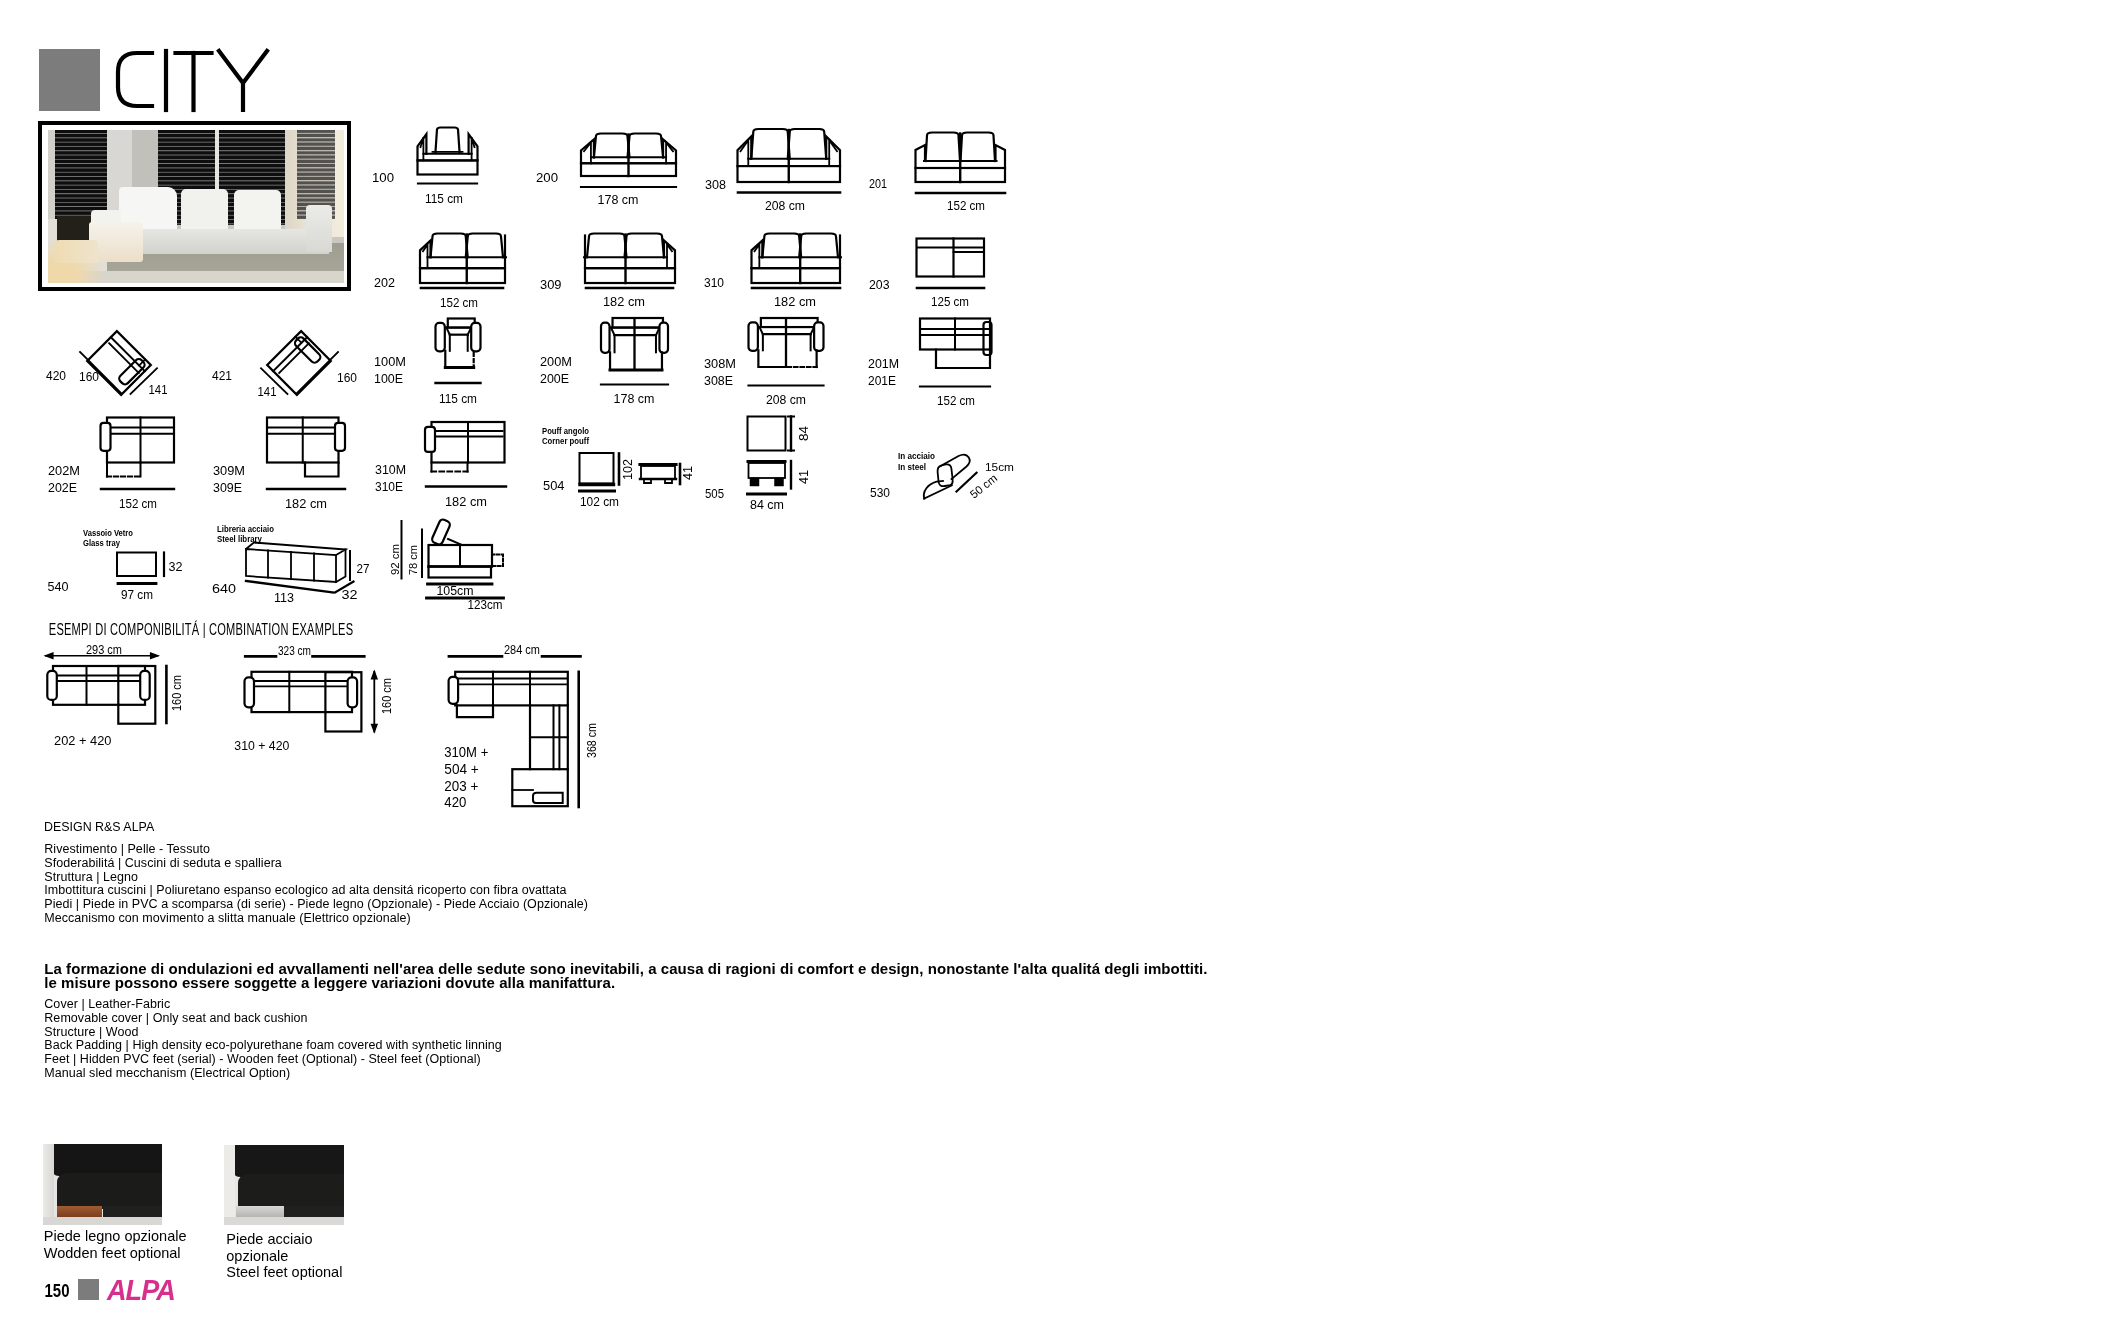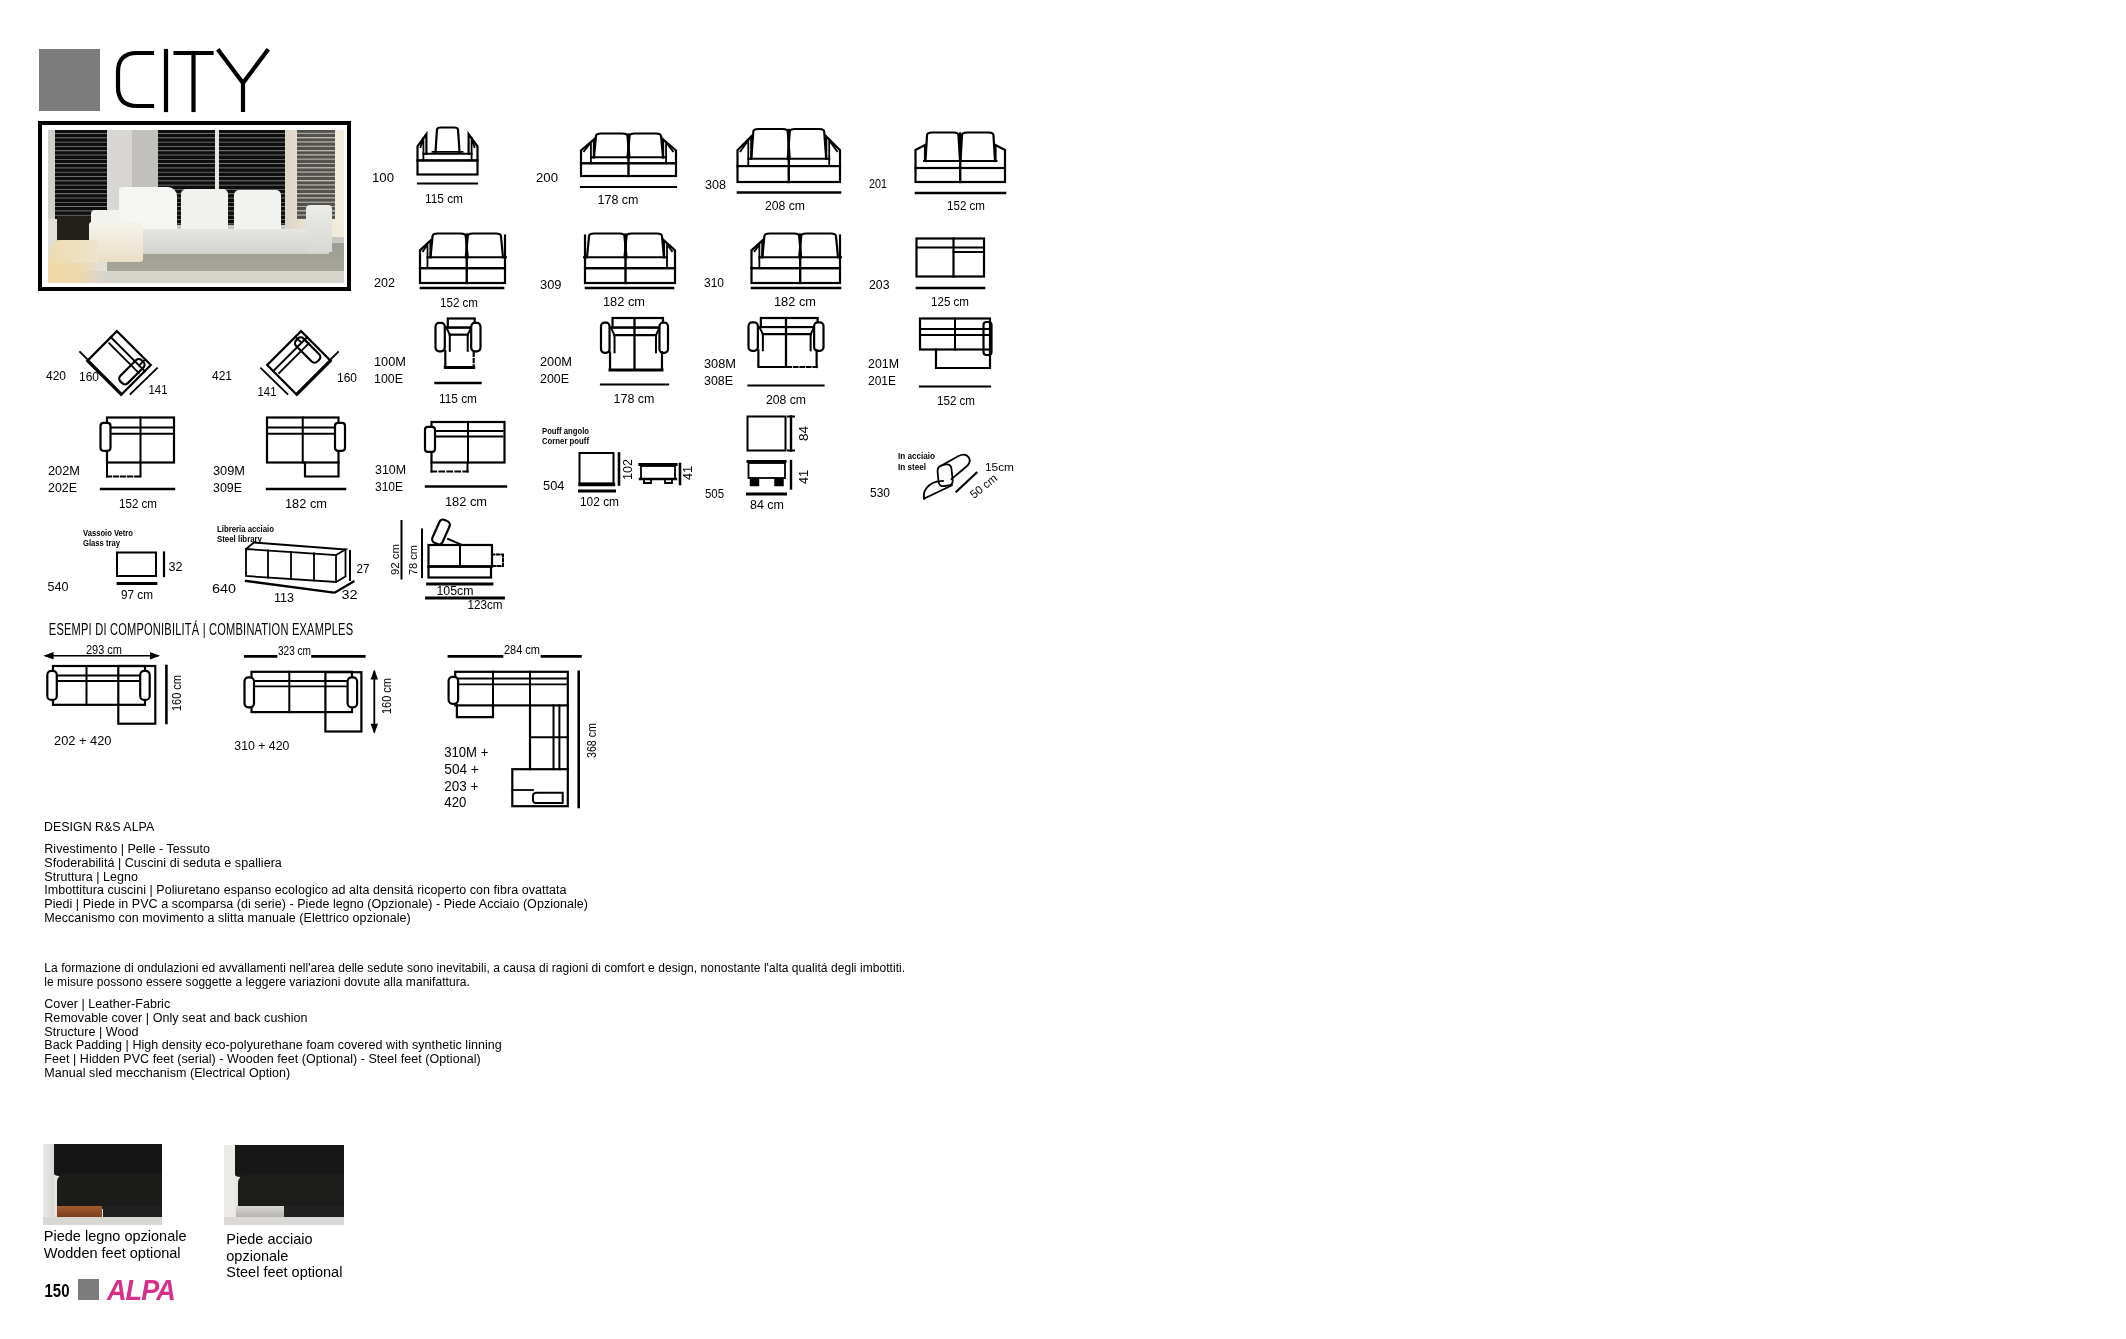--- a/index.html
+++ b/index.html
@@ -388,21 +388,21 @@
 <text x="444.3" y="774" font-size="14px" textLength="34.5" lengthAdjust="spacingAndGlyphs" fill="#000" stroke="none">504 +</text>
 <text x="444.3" y="791" font-size="14px" textLength="34" lengthAdjust="spacingAndGlyphs" fill="#000" stroke="none">203 +</text>
 <text x="444.3" y="806.5" font-size="14px" textLength="22" lengthAdjust="spacingAndGlyphs" fill="#000" stroke="none">420</text>
 <text x="44.5" y="1297" font-size="18.5px" textLength="25" lengthAdjust="spacingAndGlyphs" font-weight="bold" fill="#000" stroke="none">150</text>
 <g transform="translate(107,1300)" stroke="none">
 <text x="0" y="0" font-size="30px" font-weight="bold" font-style="italic" fill="#d6308c" textLength="68" lengthAdjust="spacingAndGlyphs" letter-spacing="-1">ALPA</text>
 </g>
 </svg>
 <div class="abs" style="left:44.3px;top:819px;font-size:13.5px;line-height:16px;white-space:pre;transform:scaleX(0.92);transform-origin:0 0;">DESIGN R&amp;S ALPA</div>
 <div class="abs" style="left:44.3px;top:843px;font-size:12.5px;line-height:13.8px;white-space:pre;letter-spacing:0.05px;">Rivestimento | Pelle - Tessuto<br>Sfoderabilitá | Cuscini di seduta e spalliera<br>Struttura | Legno<br>Imbottitura cuscini | Poliuretano espanso ecologico ad alta densitá ricoperto con fibra ovattata<br>Piedi | Piede in PVC a scomparsa (di serie) - Piede legno (Opzionale) - Piede Acciaio (Opzionale)<br>Meccanismo con movimento a slitta manuale (Elettrico opzionale)</div>
-<div class="abs" style="left:44.3px;top:962px;font-size:12px;line-height:13.8px;white-space:pre;letter-spacing:0.05px;">La formazione di ondulazioni ed avvallamenti nell'area delle sedute sono inevitabili, a causa di ragioni di comfort e design, nonostante l'alta qualitá degli imbottiti.<br>le misure possono essere soggette a leggere variazioni dovute alla manifattura.</div>
+<div class="abs" style="left:44.3px;top:962px;font-size:15px;line-height:13.8px;white-space:pre;letter-spacing:0.05px;font-weight:bold;">La formazione di ondulazioni ed avvallamenti nell'area delle sedute sono inevitabili, a causa di ragioni di comfort e design, nonostante l'alta qualitá degli imbottiti.<br>le misure possono essere soggette a leggere variazioni dovute alla manifattura.</div>
 <div class="abs" style="left:44.3px;top:998px;font-size:12.5px;line-height:13.8px;white-space:pre;letter-spacing:0.05px;">Cover | Leather-Fabric<br>Removable cover | Only seat and back cushion<br>Structure | Wood<br>Back Padding | High density eco-polyurethane foam covered with synthetic linning<br>Feet | Hidden PVC feet (serial) - Wooden feet (Optional) - Steel feet (Optional)<br>Manual sled mecchanism (Electrical Option)</div>
 <div class="abs" style="left:43.8px;top:1228px;font-size:14.5px;line-height:16.5px;white-space:pre;">Piede legno opzionale<br>Wodden feet optional</div>
 <div class="abs" style="left:226.3px;top:1231px;font-size:14.5px;line-height:16.5px;white-space:pre;">Piede acciaio<br>opzionale<br>Steel feet optional</div>
 <div class="abs" style="left:43px;top:1144px;width:119px;height:81px;background:#e6e5e1;overflow:hidden;">
  <div class="abs" style="left:7%;top:0;width:93%;height:40%;background:#151515;border-radius:0 0 0 8px;"></div>
  <div class="abs" style="left:12%;top:36%;width:88%;height:44%;background:#1b1b19;border-radius:9px 0 0 0;"></div>
  <div class="abs" style="left:0;top:0;width:9%;height:100%;background:linear-gradient(90deg,#edecab00,#d8d7d3);background-color:#eceae6;"></div>
  <div class="abs" style="left:12%;top:77%;width:38%;height:13%;background:linear-gradient(180deg,#a15b2f,#7b3e1d);"></div>
  <div class="abs" style="left:50%;top:76%;width:50%;height:15%;background:#202020;"></div>
  <div class="abs" style="left:0;top:90%;width:100%;height:10%;background:#d8d7d3;"></div>

